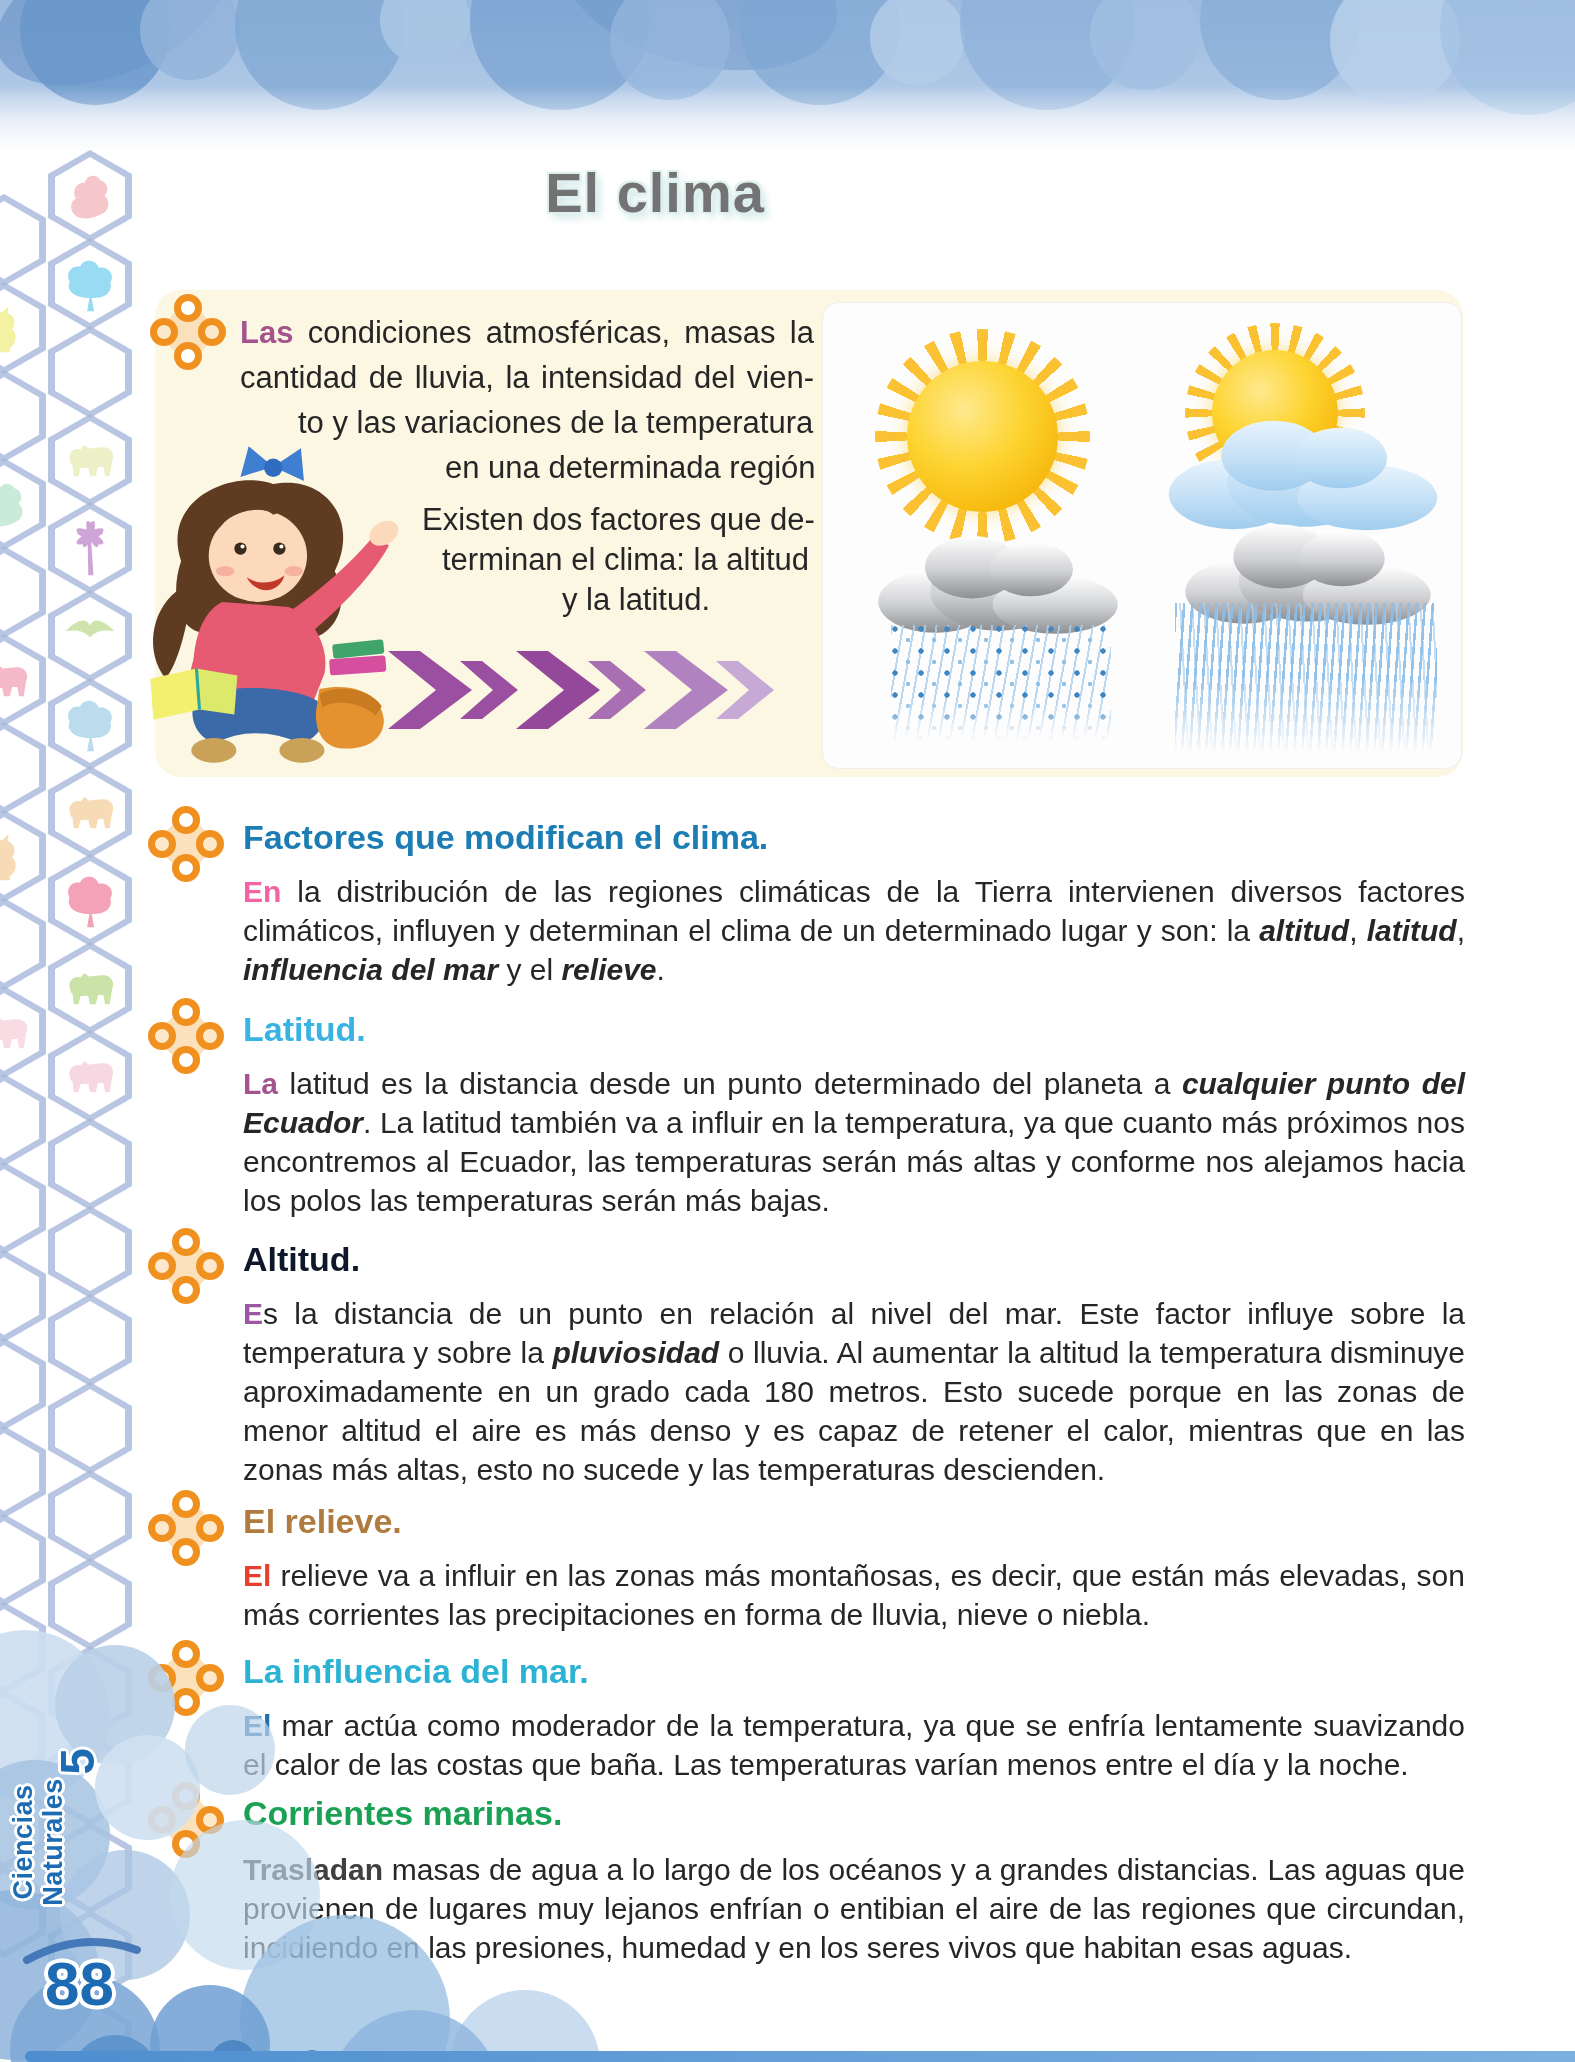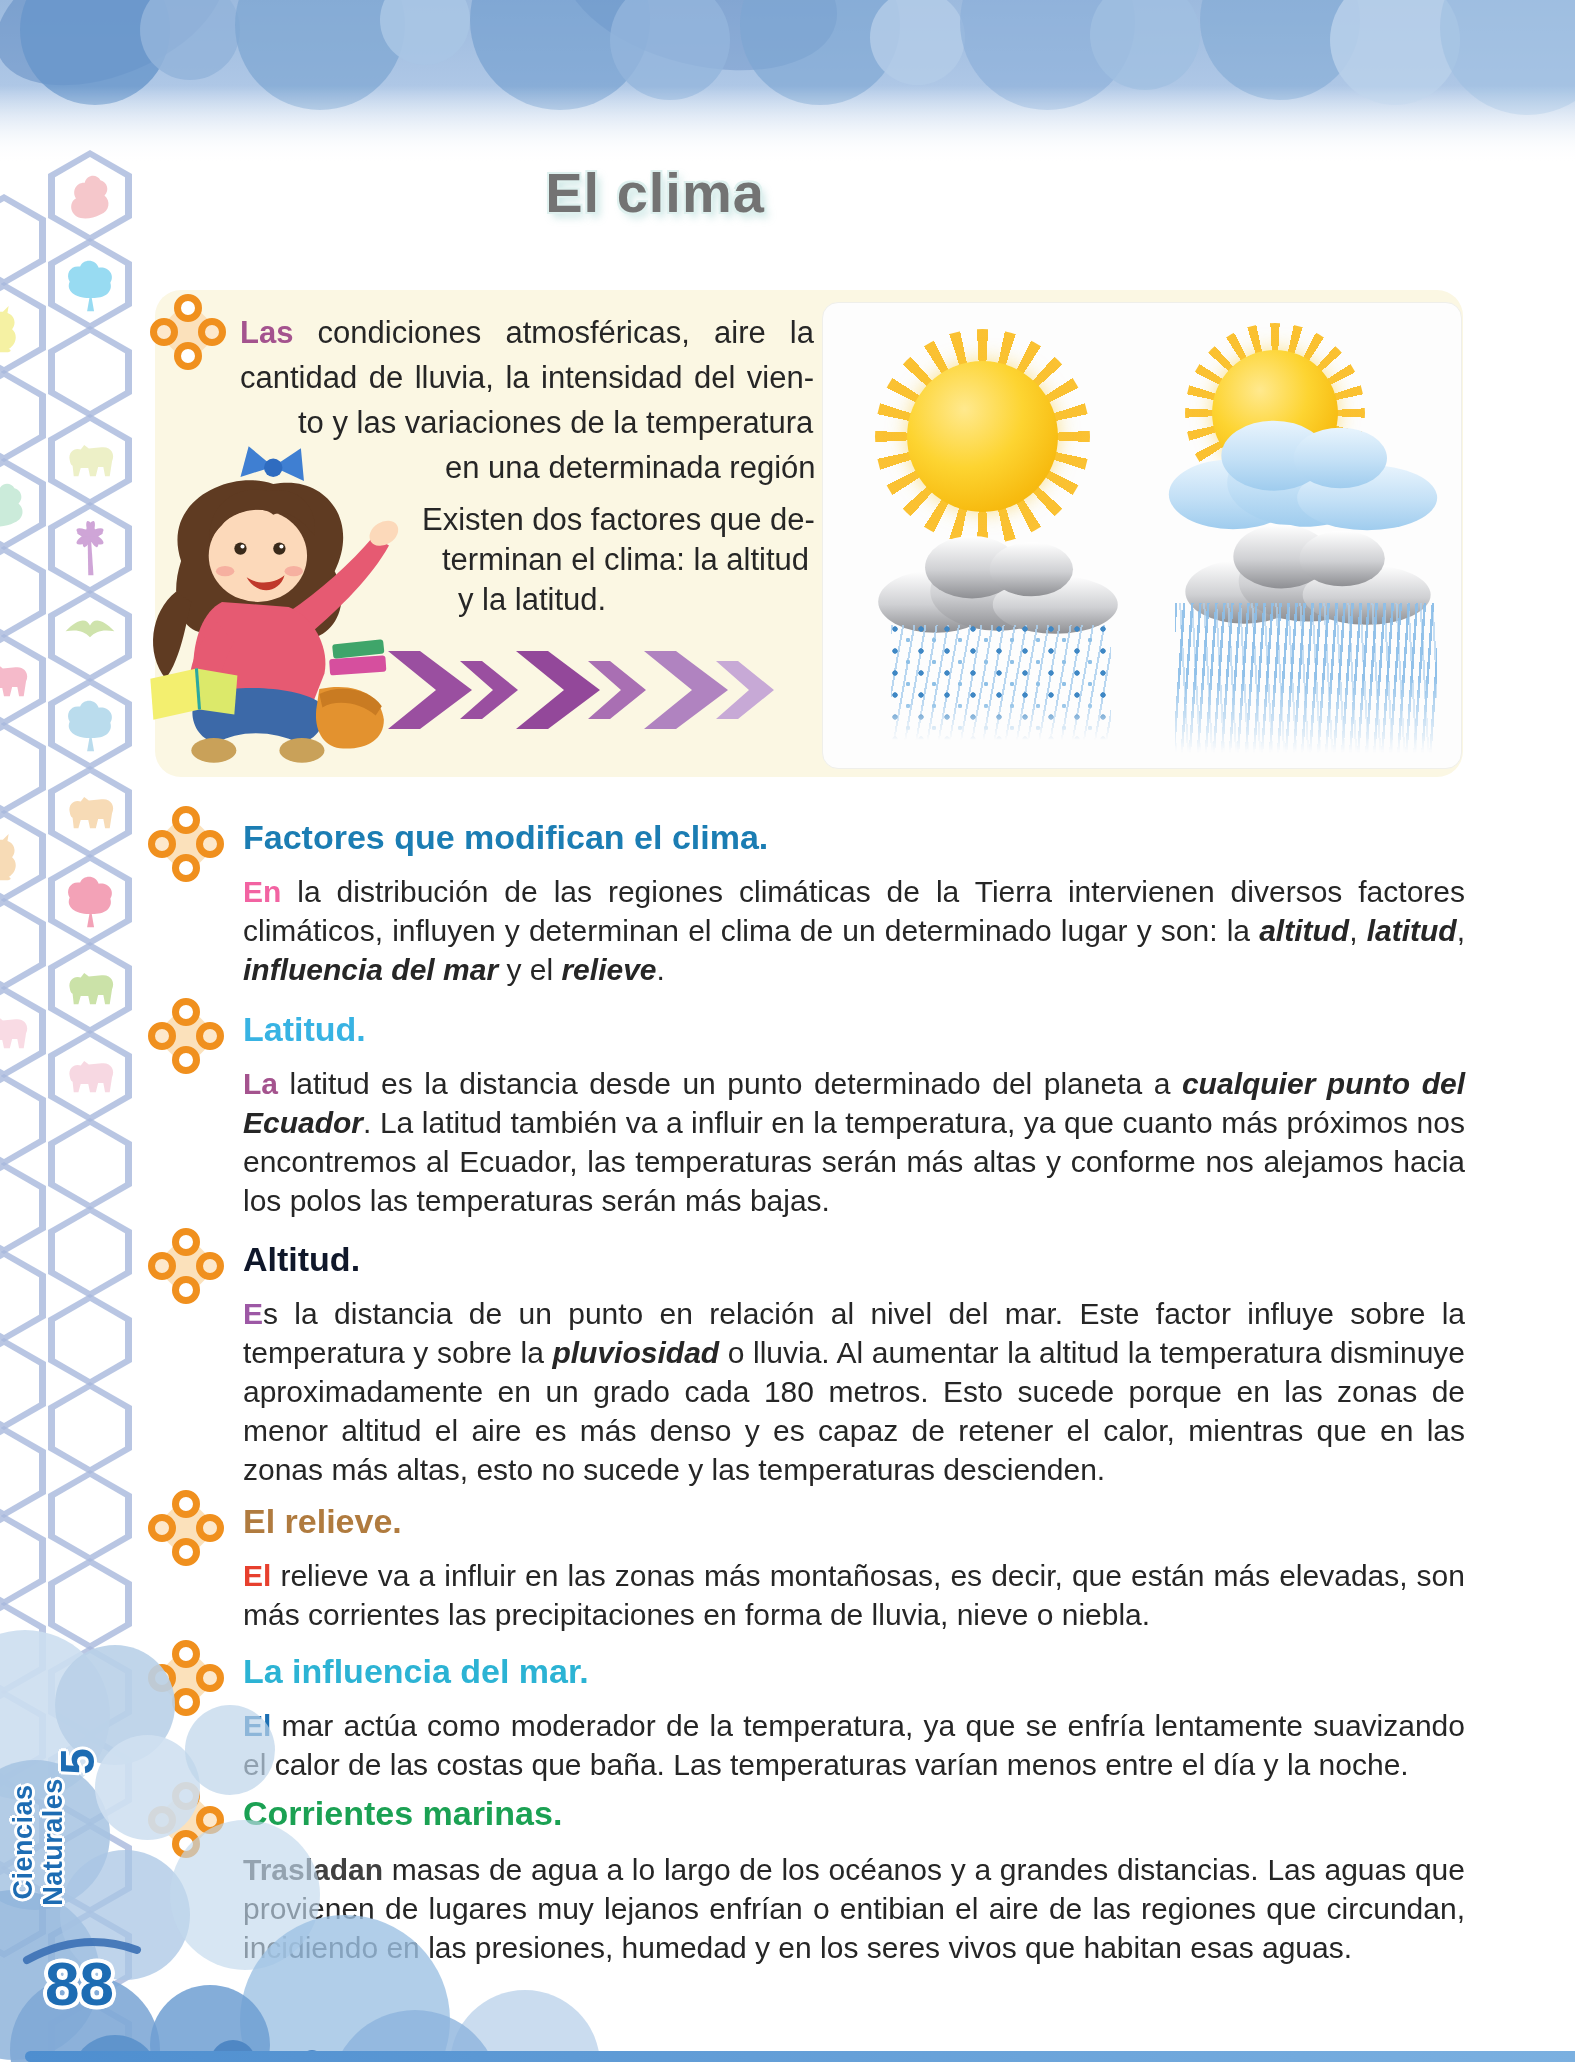--- a/index.html
+++ b/index.html
@@ -31,21 +31,21 @@
   .bullet .bg{position:absolute;left:15px;top:15px;width:46px;height:46px;background:#fbe1bb;transform:rotate(45deg);}
   .bullet .c{position:absolute;width:28px;height:28px;border:7px solid #f0901e;border-radius:50%;
      background:#fff;box-sizing:border-box;}
   .bullet .c1{left:24px;top:0;} .bullet .c2{left:48px;top:24px;background:#fde8cb;}
   .bullet .c3{left:24px;top:48px;} .bullet .c4{left:0;top:24px;background:#fde8cb;}
   #intro-text{position:absolute;left:240px;top:310px;width:574px;font-size:31px;line-height:45px;color:#262626;}
   .iline{white-space:nowrap;}
   .iline.jl{white-space:normal;text-align:justify;text-align-last:justify;}
   .il3{padding-left:58px;} .il4{padding-left:205px;} .il5{padding-left:196px;}
   .il6{padding-left:182px;margin-top:10px;line-height:40px;}
-  .il7{padding-left:202px;line-height:40px;} .il8{padding-left:218px;line-height:40px;}
+  .il7{padding-left:202px;line-height:40px;} .il8{padding-left:218px;line-height:40px;text-align:center;}
   
   #chevrons{position:absolute;left:388px;top:650px;height:80px;display:flex;align-items:center;}
   
   #weather-panel{position:absolute;left:822px;top:302px;width:638px;height:465px;background:#fdfdfd;
      border:1px solid #efefea;border-radius:16px;}
   .sun{position:absolute;}
   .sun .rays{position:absolute;inset:0;border-radius:50%;
      background:repeating-conic-gradient(from -3deg,rgba(250,183,15,.85) 0deg 6deg,rgba(250,183,15,0) 6deg 15deg);}
   .sun .core{position:absolute;left:15%;top:15%;width:70%;height:70%;border-radius:50%;
      background:radial-gradient(circle at 38% 32%,#ffe98e 0%,#fdd431 42%,#f7bb10 74%,#efa80c 100%);
@@ -331,21 +331,21 @@
   <div id="intro-panel"></div>
   <div class="bullet" style="left:150px;top:294px;">
     <div class="bg"></div>
       <div class="c c1"></div>
       <div class="c c2"></div>
       <div class="c c3"></div>
       <div class="c c4"></div>
   </div>
 
   <div id="intro-text">
-    <div class="iline jl"><span style="color: rgb(164, 83, 142); font-weight: 700;">Las</span><span> condiciones atmosféricas, aire la</span></div>
+    <div class="iline jl"><span style="color: rgb(164, 83, 142); font-weight: 700;">Las</span><span> condiciones atmosféricas, masas la</span></div>
     <div class="iline jl"><span>cantidad de lluvia, la intensidad del vien-</span></div>
     <div class="iline il3"><span>to y las variaciones de la temperatura</span></div>
     <div class="iline il4"><span>en una determinada región</span></div>
     <div class="iline il6"><span>Existen dos factores que de-</span></div>
     <div class="iline il7"><span>terminan el clima: la altitud</span></div>
     <div class="iline il8"><span>y la latitud.</span></div>
   </div>
 
   <svg style="position:absolute;left:118px;top:438px;" width="290" height="338" viewBox="0 0 280 330">
     <path d="M60 120 C40 60 110 30 150 45 C200 35 235 80 210 130 C230 170 200 200 180 195 L80 190 C55 185 50 150 60 120 Z" fill="#5f3b22"></path>

